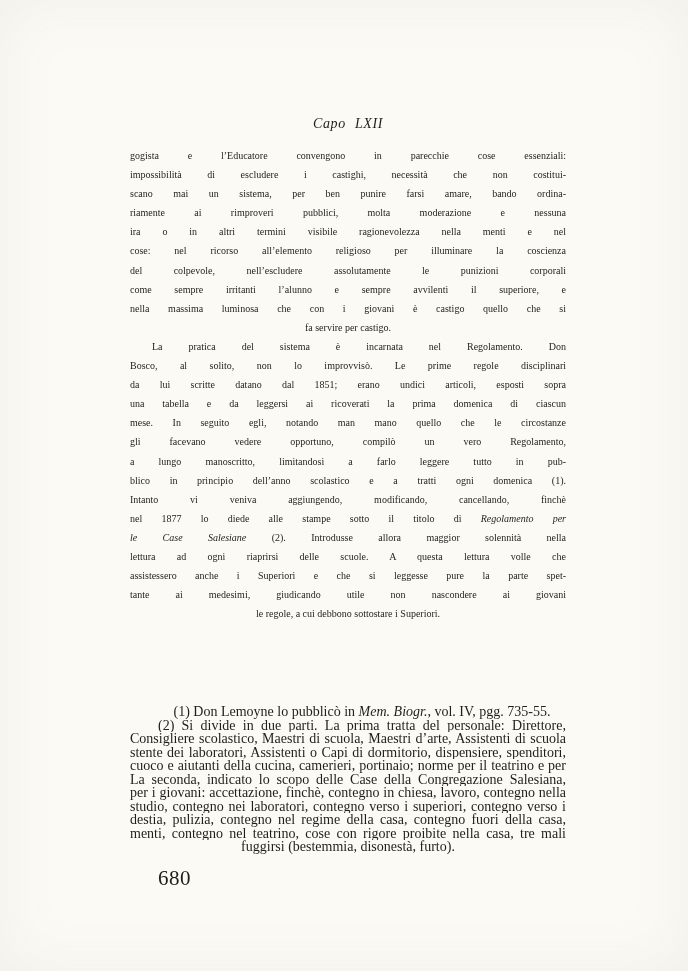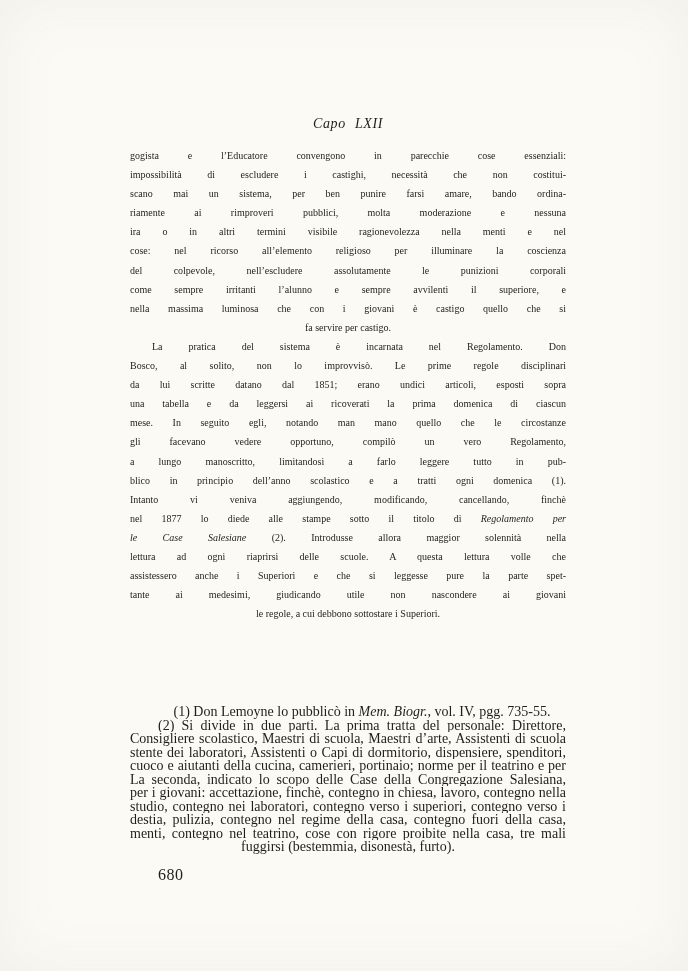--- a/index.html
+++ b/index.html
@@ -73,21 +73,21 @@
   .footnotes .line.ind {
     text-indent: 28px;
   }
   .it {
     font-style: italic;
   }
   .page-number {
     position: absolute;
     top: 866px;
     left: 158px;
-    font-size: 16px;
+    font-size: 21px;
     letter-spacing: 0.5px;
   }
 </style>
 </head>
 <body>
 
 <div class="page">
 
   <div class="running-header">Capo LXII</div>
 

